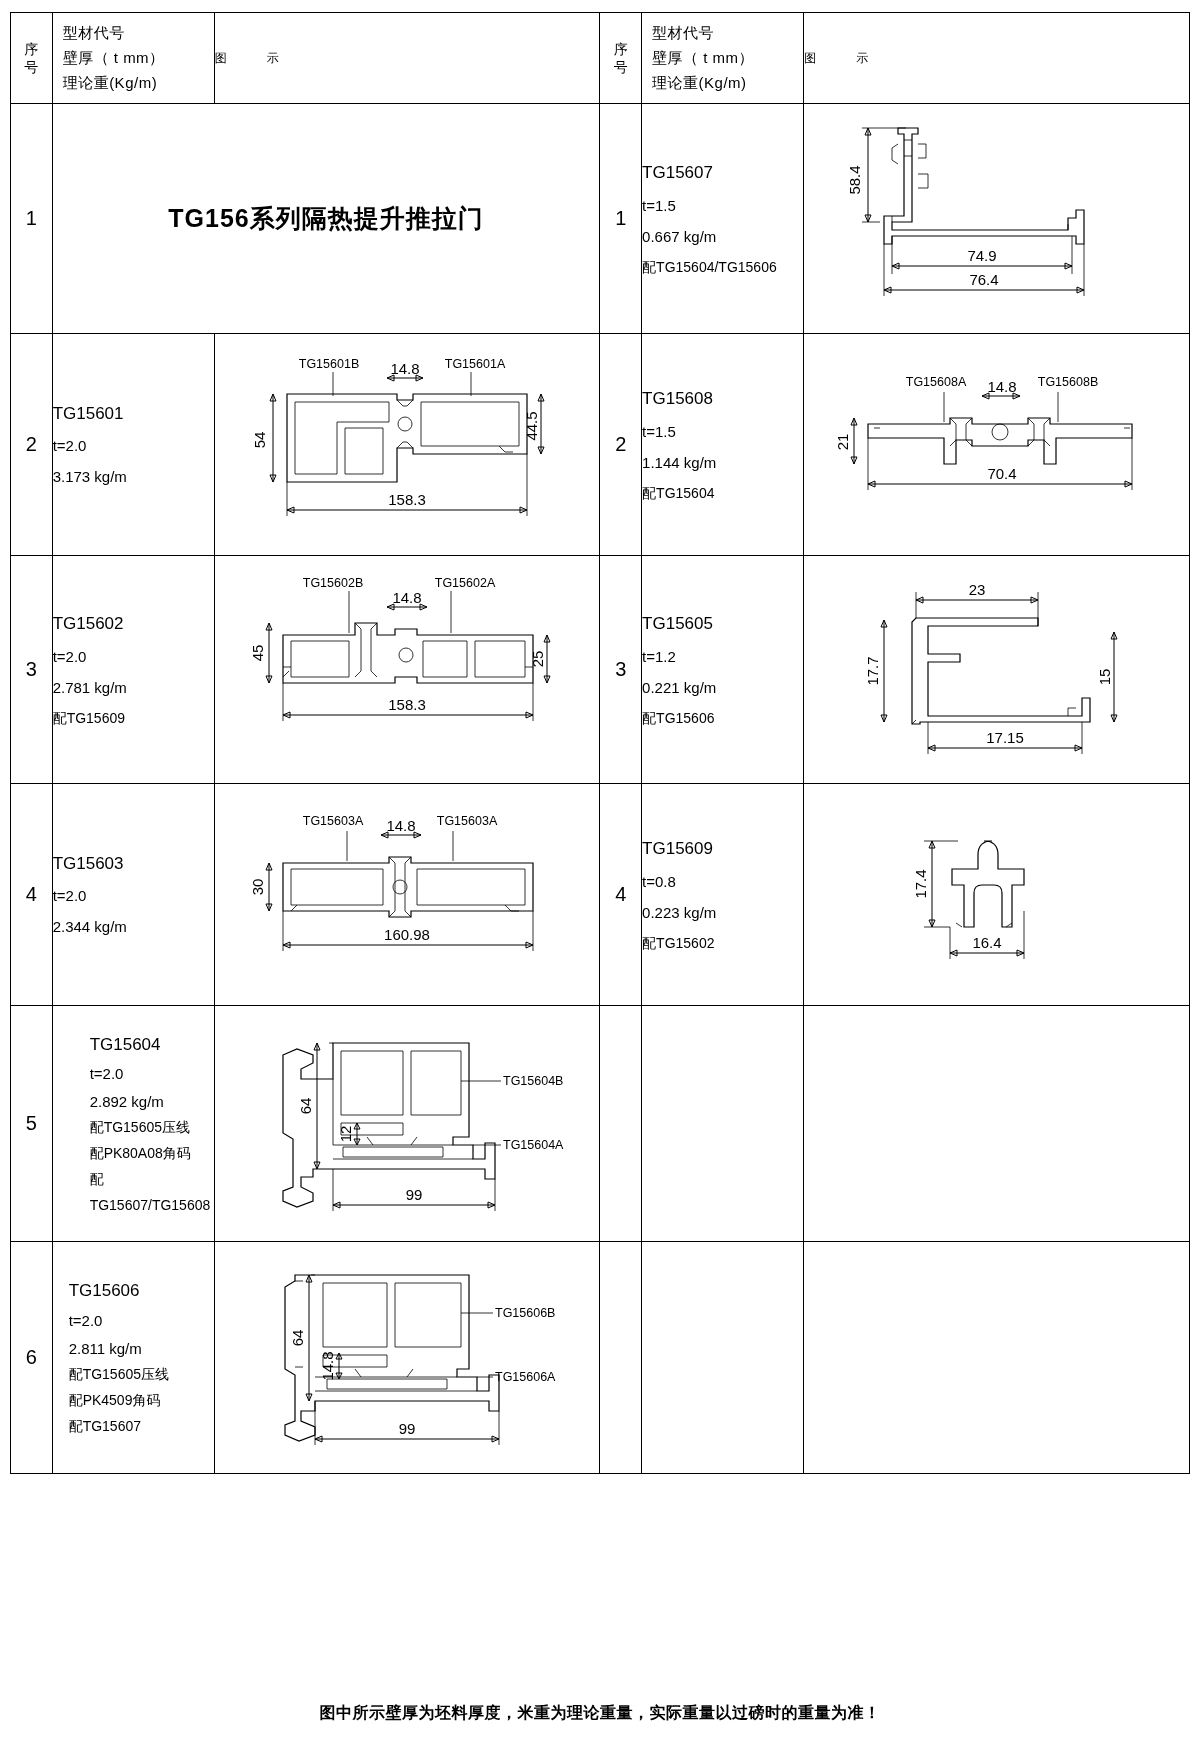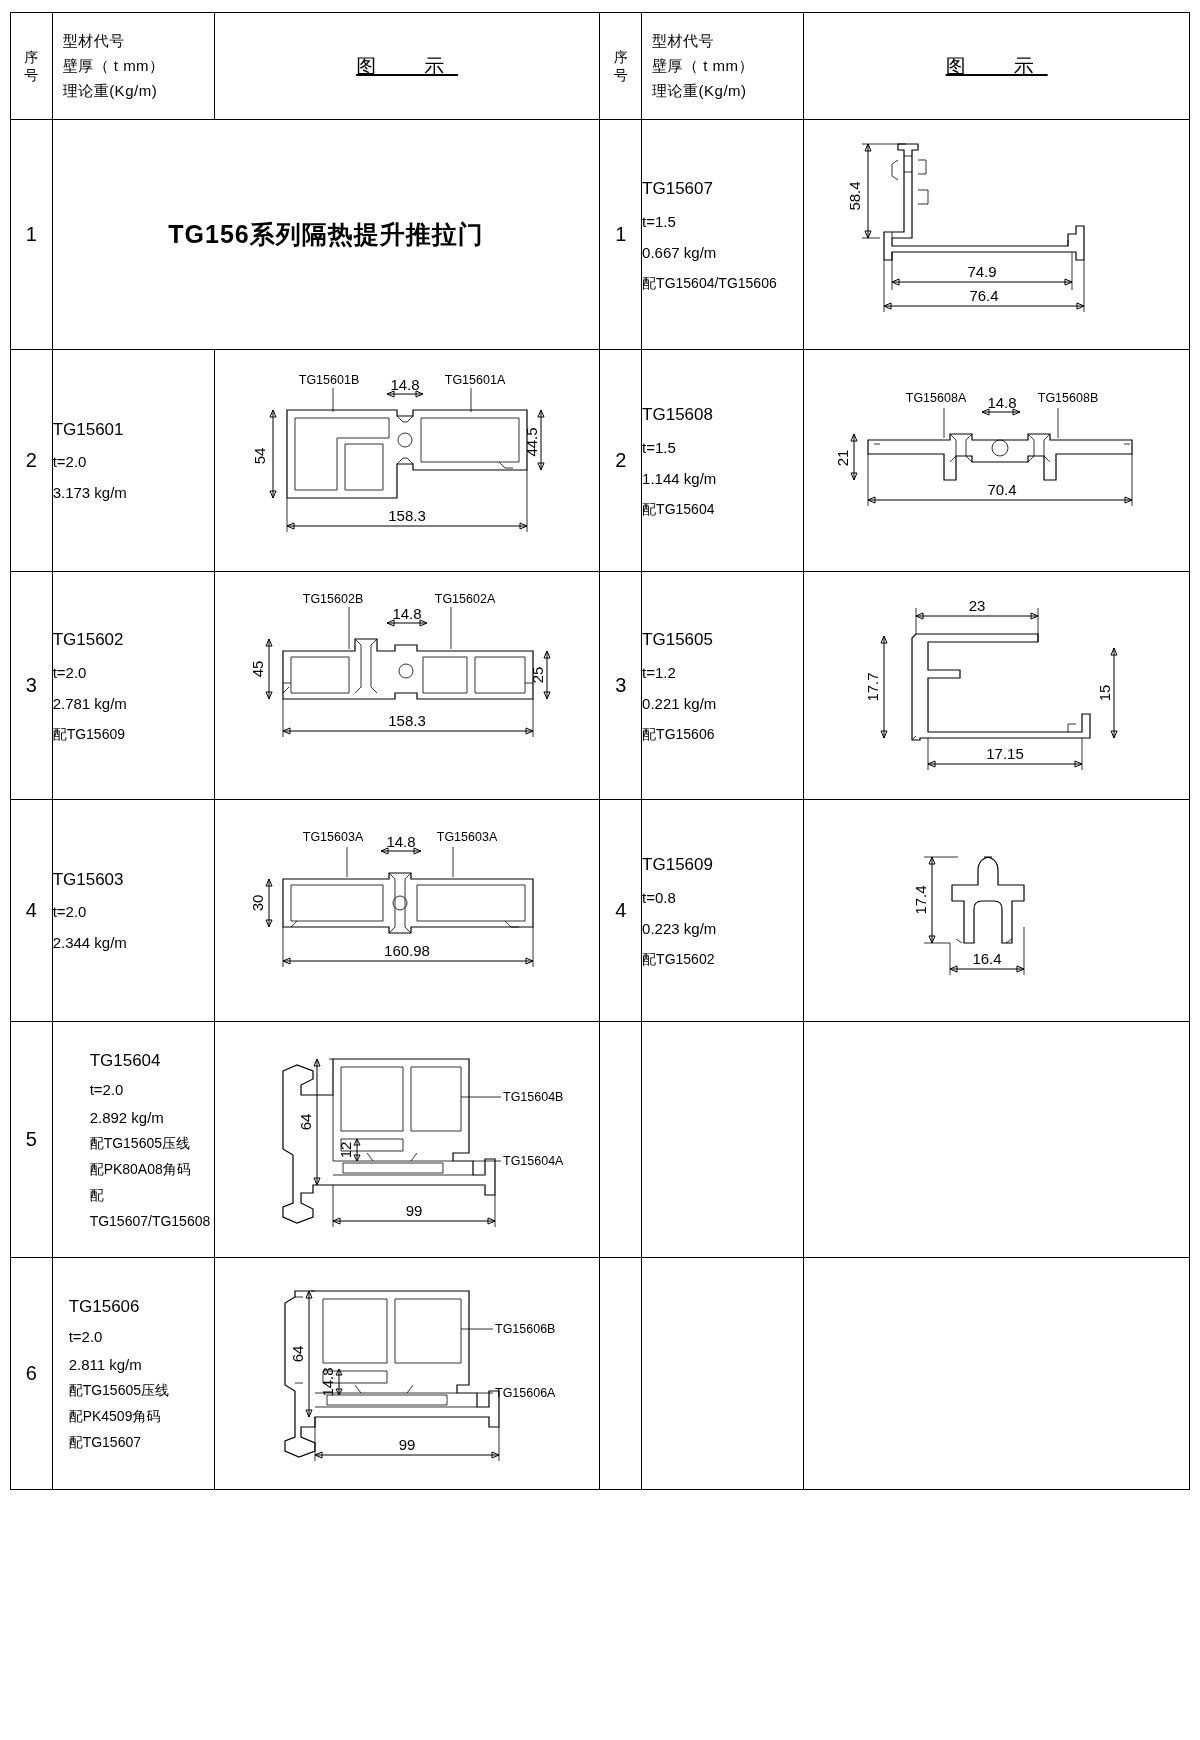--- a/index.html
+++ b/index.html
@@ -4,22 +4,22 @@
 <style>
   html,body{margin:0;padding:0;background:#fff;}
   body{width:1200px;height:1740px;font-family:"Liberation Sans","DejaVu Sans",sans-serif;color:#000;}
   .page{position:relative;width:1200px;height:1740px;}
   table.spec{border-collapse:collapse;margin:12px 0 0 10px;width:1180px;table-layout:fixed;}
   table.spec td,table.spec th{border:1px solid #000;padding:0;vertical-align:middle;}
   .col-idx{width:38px;}
   .col-code{width:148px;}
   .col-fig{width:352px;}
   .hdr{height:68px;}
-  .hdr .code-hdr{padding:16px 10px;font-size:15px;line-height:1.65;letter-spacing:.5px;}
-  .hdr .fig-hdr{text-align:center;font-size:20px;letter-spacing:14px;text-decoration:underline;}
+  .hdr .code-hdr{padding:8px 10px;font-size:15px;line-height:1.65;letter-spacing:.5px;}
+  .hdr .fig-hdr{text-align:left;font-size:12px;letter-spacing:14px;}
   .idx-hdr{text-align:center;font-size:14px;line-height:1.3;}
   .idx{text-align:center;font-size:20px;}
   .codecell{padding:10px 12px;font-size:15px;line-height:2.05;}
   .codecell .name{font-size:17px;}
   .codecell .sm{font-size:14px;}
   .title-cell{text-align:center;font-size:25px;font-weight:bold;letter-spacing:1px;}
   .figwrap{position:relative;width:100%;height:100%;}
   svg{display:block;margin:0 auto;}
   .foot{position:absolute;left:0;right:0;bottom:28px;text-align:center;font-size:16px;font-weight:bold;letter-spacing:.5px;}
   text{font-family:"Liberation Sans","DejaVu Sans",sans-serif;}
@@ -460,14 +460,15 @@
           </svg>
         </div>
       </td>
       <td></td>
       <td></td>
       <td></td>
     </tr>
   </tbody>
 </table>
 
+<div class="foot">图中所示壁厚为坯料厚度，米重为理论重量，实际重量以过磅时的重量为准！</div>
 
 </div>
 
 </body></html>

